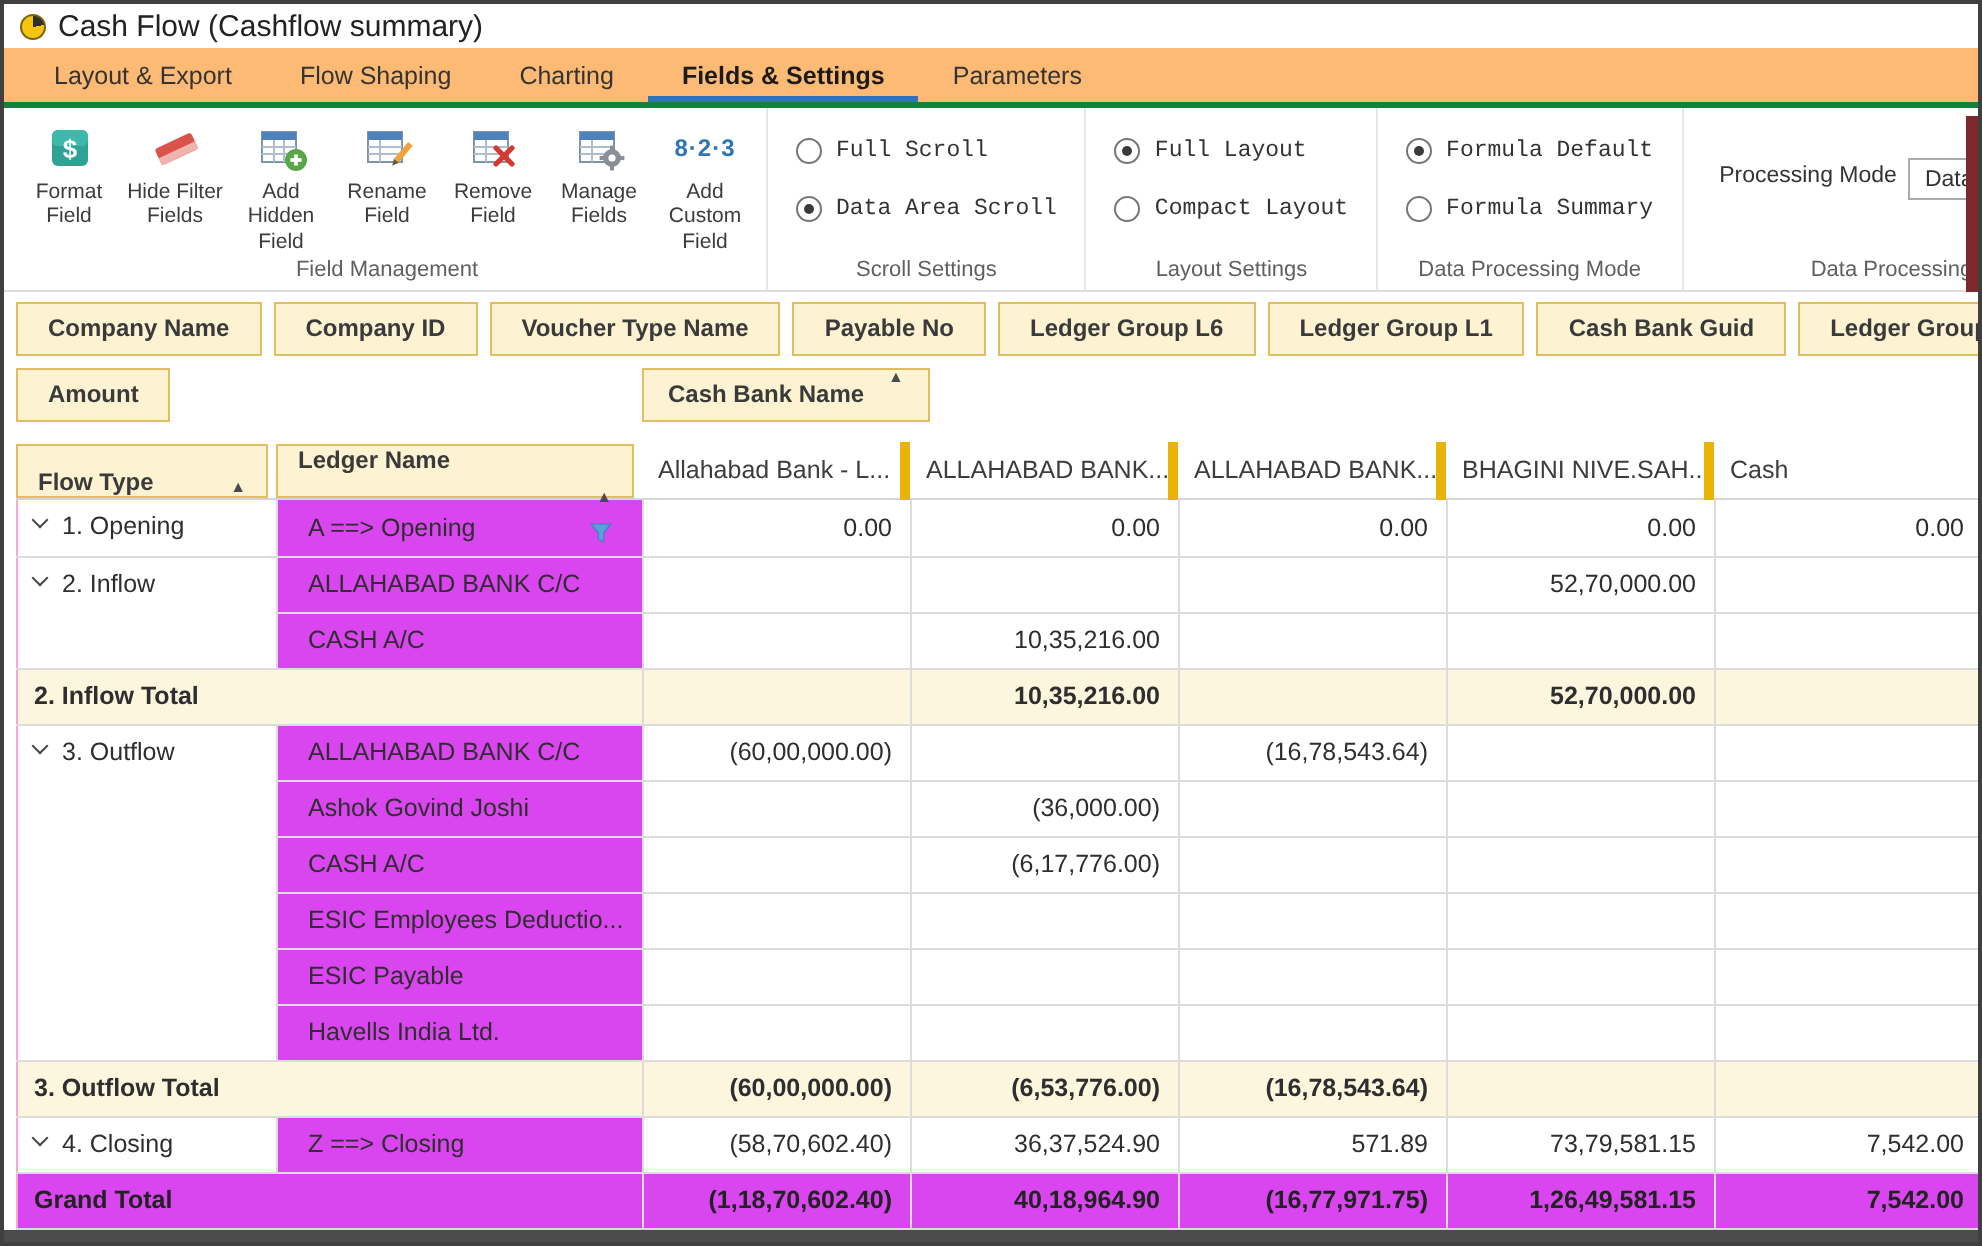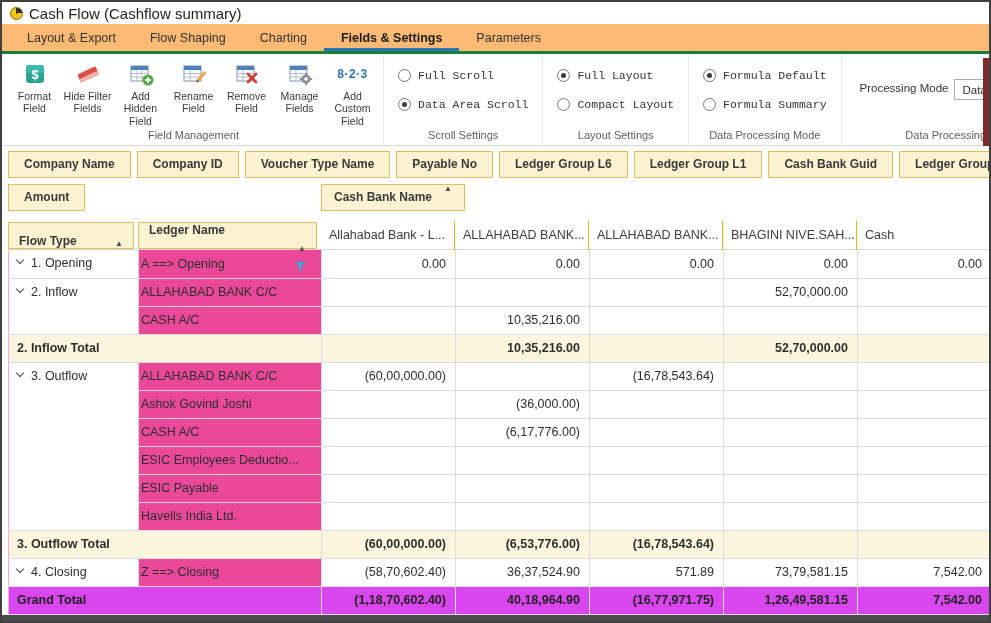--- a/index.html
+++ b/index.html
@@ -44,30 +44,30 @@
   .cashbank-chip { position: absolute; left: 319px; top: 4px; display: inline-flex; align-items: flex-start; gap: 12px; padding: 0 12px; }
   .sort-icon { font-size: 8px; color: #4a4a4a; line-height: 1; }
   
   .pivot-head { margin: 7px 0 0 6px; display: flex; height: 29px; align-items: center; border-bottom: 1px solid #d5d5d5; width: 983px; }
   .head-chip { display: inline-flex; align-items: flex-end; height: 27px; line-height: normal; padding: 0 10px; }
   .w-flow { width: 126px; margin-right: 4px; justify-content: space-between; }
   .w-ledger { width: 179px; margin-right: 4px; gap: 8px; flex-direction: column; }
   .w-ledger .chip-label { margin-right: auto; }
   .funnel-wrap { display: inline-flex; cursor: pointer; }
   .col-head { width: 134px; height: 29px; line-height: 28px; padding-left: 8px; font-size: 12.5px; color: #3d3d3d;
-    border-right: 1px solid #eab308; overflow: hidden; white-space: nowrap; flex: 0 0 auto; }
+    border-right: 5px solid #eab308; overflow: hidden; white-space: nowrap; flex: 0 0 auto; }
   .col-head:last-child { border-right: none; }
   
   .pivot-table { border-collapse: collapse; table-layout: fixed; width: 983px; margin-left: 6px; border-left: 1px solid #f9a8d4; }
   .pivot-table td { border-right: 1px solid #dcdcdc; border-bottom: 1px solid #dcdcdc; height: 28px;
     font-size: 12.5px; color: #2e2e2e; overflow: hidden; white-space: nowrap; }
   .flow-cell { vertical-align: top; padding: 6px 4px 0 8px; cursor: pointer; background: #fff; }
   .chev { display: inline-block; width: 6px; height: 6px; border-right: 1.6px solid #4a4a4a; border-bottom: 1.6px solid #4a4a4a;
     transform: rotate(45deg); margin: 0 8px 2px 0; position: relative; top: -2px; }
-  .ledger-cell { padding-left: 2px; background: #ec4899; }
+  .ledger-cell { padding-left: 15px; background: #d946ef; }
   .num { text-align: right; padding-right: 9px; background: #fff; }
   .total-row td { background: #fdf6de; font-weight: bold; }
   .total-label { padding-left: 8px; }
   .grand-row td { background: #d946ef; font-weight: bold; color: #222; }
   
   .footer-strip { position: absolute; left: 0; right: 0; bottom: 0; height: 6px; background: #4b4b4b; }
 </style>
 </head>
 <body>
 

